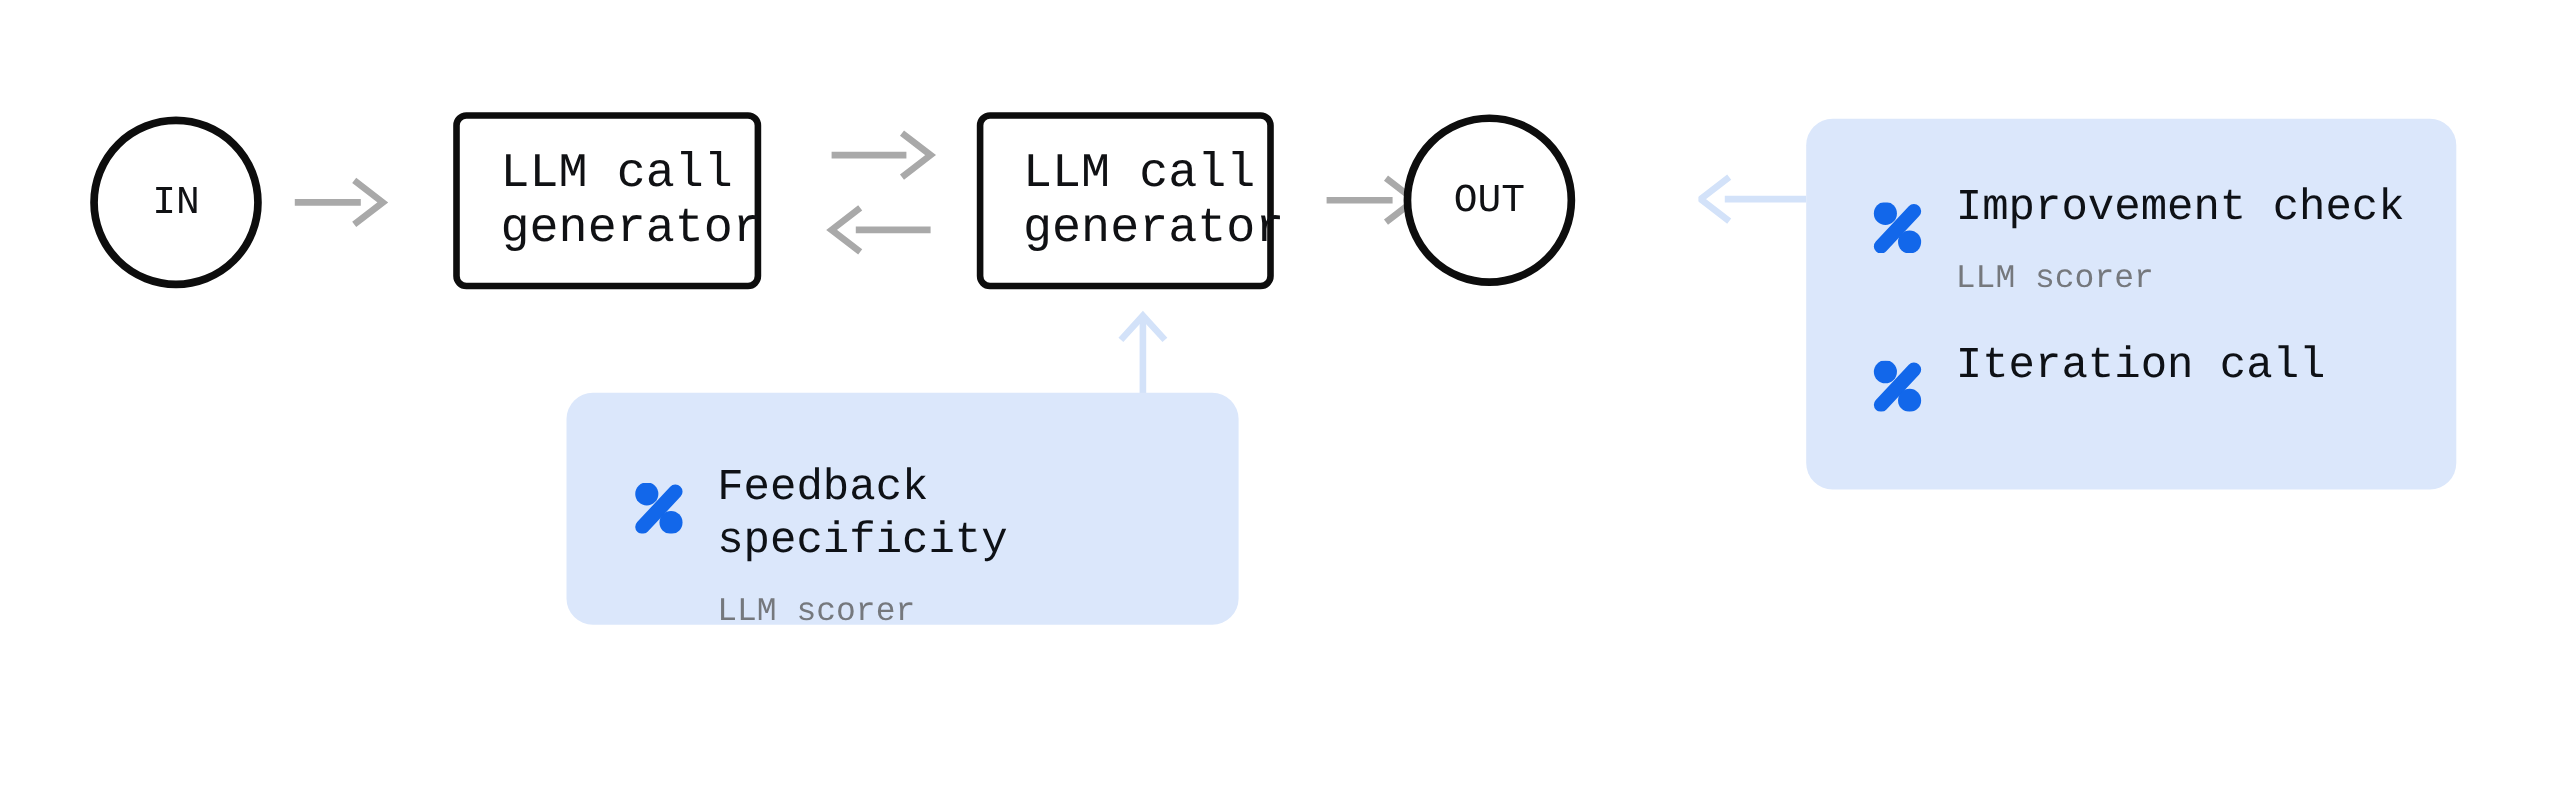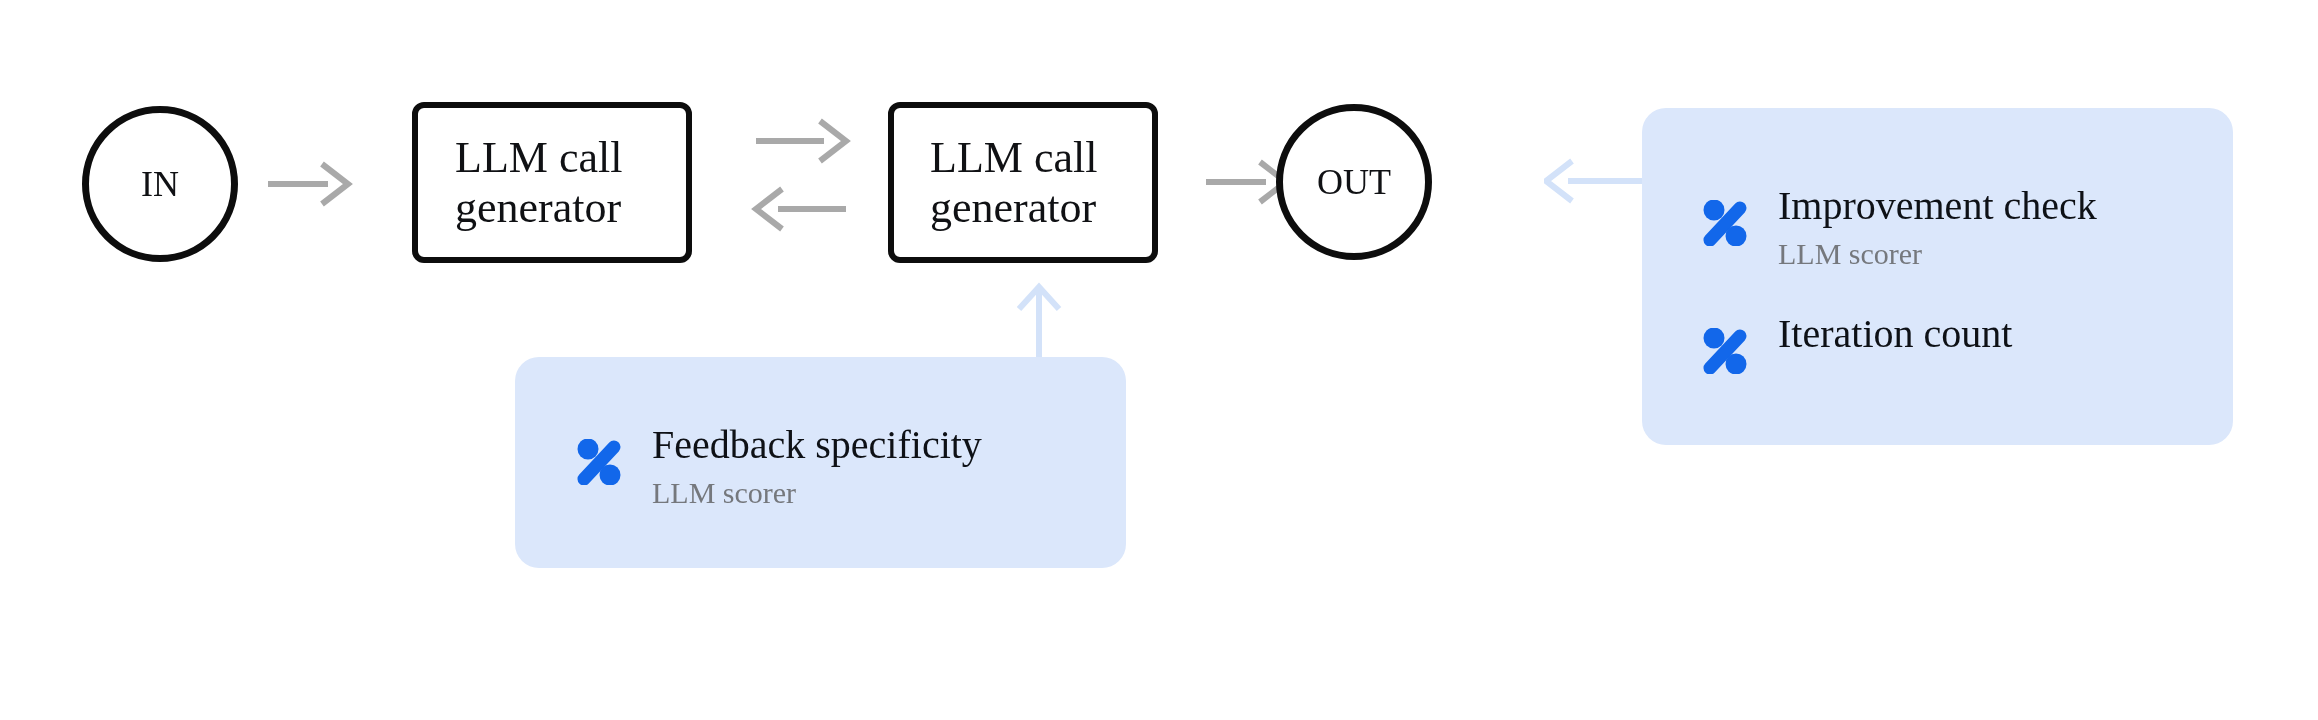--- a/index.html
+++ b/index.html
@@ -9,21 +9,21 @@
     --gray-arrow:#a9a9a9;
     --blue-arrow:#d3e2f9;
     --panel-bg:#dbe7fb;
     --icon-blue:#1267ea;
     --title-text:#0e1116;
     --subtitle-text:#75787d;
   }
   html,body{margin:0;padding:0;background:var(--background);}
   .canvas{
     position:relative;width:2318px;height:720px;background:var(--background);
-    font-family:Liberation Serif, serif;overflow:hidden;
+    font-family:Liberation Mono, monospace;overflow:hidden;
   }
   
   .circle-node{
     position:absolute;width:156px;height:156px;box-sizing:border-box;
     border:7px solid var(--node-border);border-radius:50%;background:#fff;
     display:flex;align-items:center;justify-content:center;
     font-size:36px;color:var(--node-text);
   }
   #in-node{left:82px;top:106px}
   #out-node{left:1276px;top:104px}
@@ -46,27 +46,27 @@
   #arrow-loop{left:748px;top:114px}
   #arrow-out{left:1202px;top:156px}
   #arrow-panel-left{left:1544px;top:155px}
   #arrow-panel-up{left:1013px;top:281px}
   
   .panel{
     position:absolute;box-sizing:border-box;background:var(--panel-bg);
     border-radius:24px;display:flex;flex-direction:column;
   }
   #feedback-panel{left:515px;top:357px;width:611px;height:211px;padding:64px 0 0 61px}
-  #output-panel{left:1642px;top:108px;width:591px;height:337px;padding:74px 0 0 60px;gap:36px}
+  #output-panel{left:1642px;top:108px;width:591px;height:337px;padding:58px 0 0 60px;gap:36px}
   .scorer-row{display:flex;gap:30px;align-items:flex-start}
   .scorer-icon{width:46px;height:46px;margin-top:18px;flex:0 0 auto;color:var(--icon-blue)}
   .scorer-icon line{stroke:currentColor;stroke-width:13px;stroke-linecap:round}
   .scorer-icon circle{fill:currentColor}
   .scorer-title{font-size:40px;line-height:48px;font-weight:500;color:var(--title-text)}
-  .scorer-sub{font-size:30px;line-height:40px;margin-top:4px;color:var(--subtitle-text)}
+  .scorer-sub{font-size:30px;line-height:40px;margin-top:20px;color:var(--subtitle-text)}
 </style>
 </head>
 <body>
 
 <div class="canvas">
 
   <div class="circle-node" id="in-node">
     <span>IN</span>
   </div>
 
@@ -147,18 +147,18 @@
         <div class="scorer-sub">LLM scorer</div>
       </div>
     </div>
     <div class="scorer-row">
       <svg class="scorer-icon" viewBox="0 0 46 46" aria-hidden="true">
         <line x1="8" y1="40" x2="38" y2="8"></line>
         <circle cx="12" cy="10" r="10.5"></circle>
         <circle cx="34" cy="36" r="10.5"></circle>
       </svg>
       <div>
-        <div class="scorer-title">Iteration count</div>
+        <div class="scorer-title">Iteration call</div>
       </div>
     </div>
   </div>
 
 </div>
 
 </body></html>

